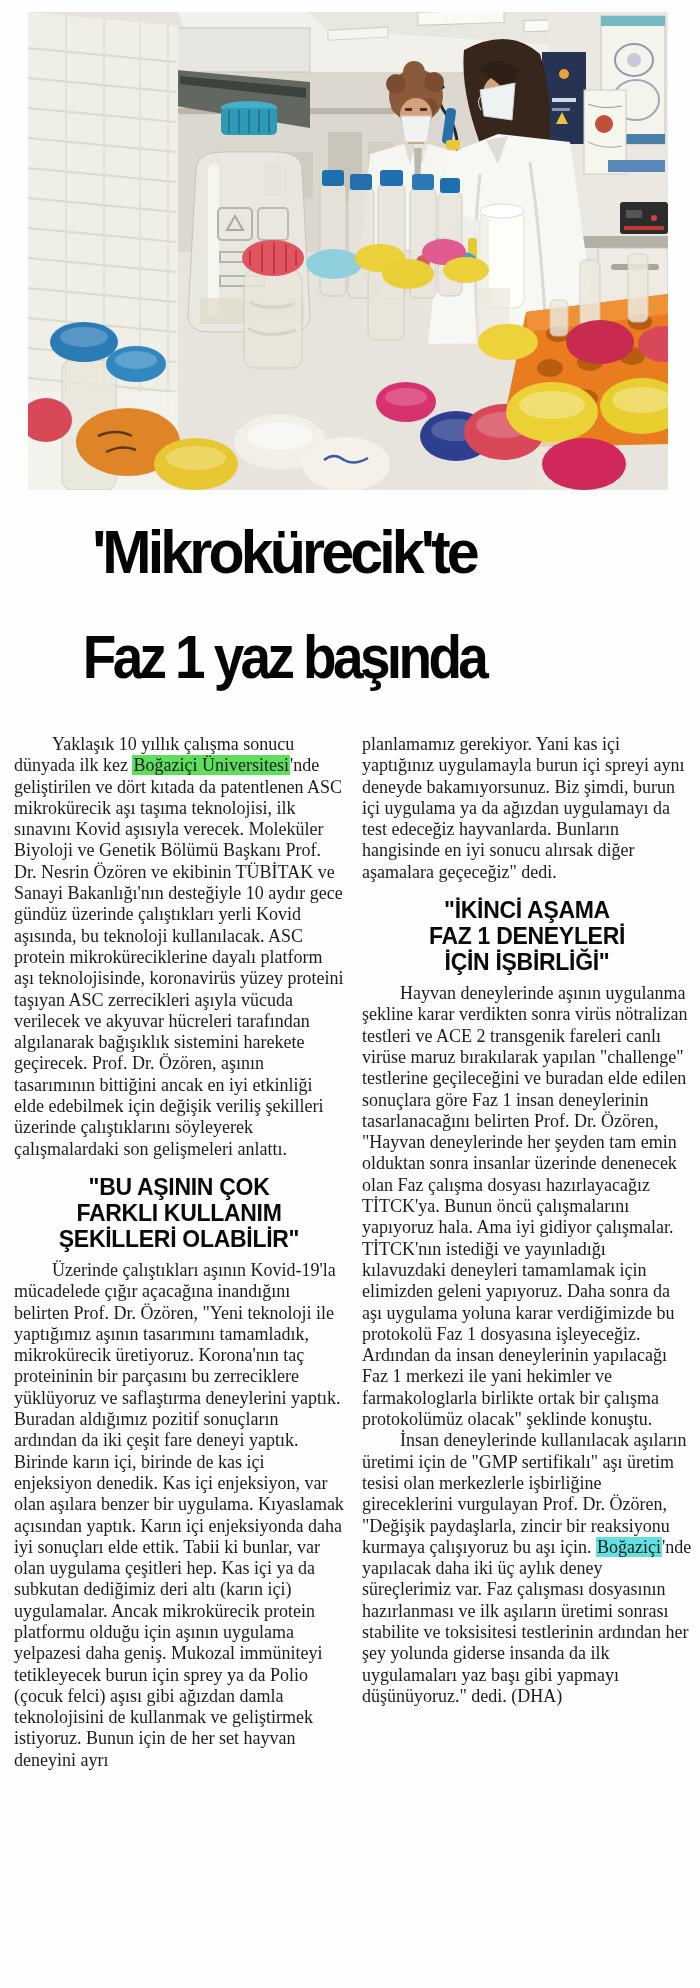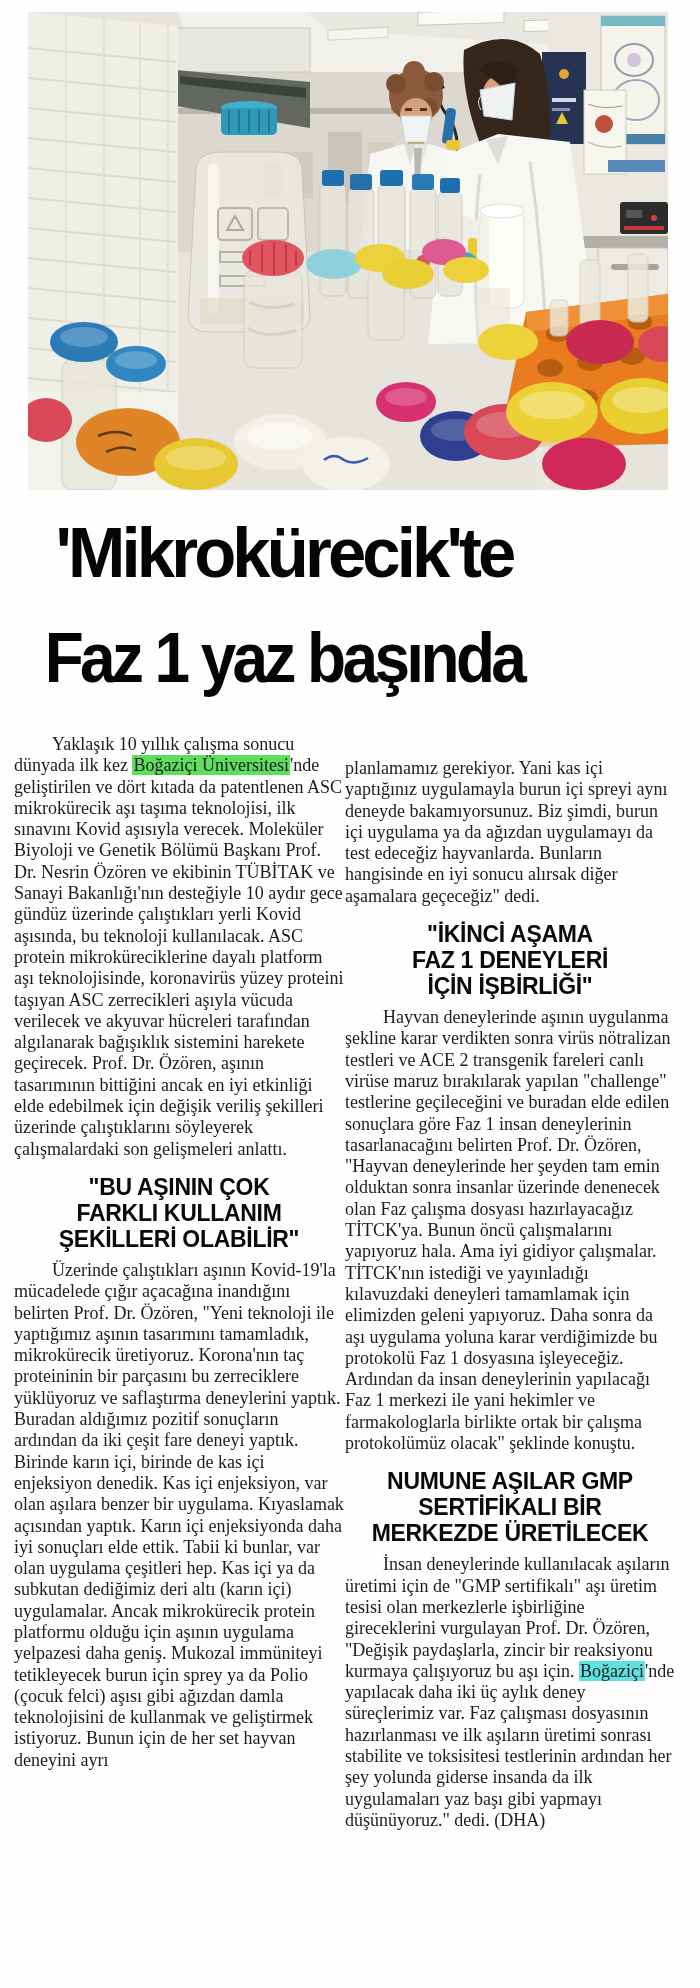--- a/index.html
+++ b/index.html
@@ -10,37 +10,37 @@
   }
   .photo {
     position:absolute; left:28px; top:12px; width:640px; height:478px;
     background:#e6e4dc; overflow:hidden;
   }
   .photo svg { display:block; width:100%; height:100%; }
 
   .headline {
     position:absolute; top:500px; left:0; width:568px; margin:0;
     font-family:"Liberation Sans", sans-serif; font-weight:700;
-    font-size:71px; line-height:105px; letter-spacing:-4px;
+    font-size:61px; line-height:105px; letter-spacing:-4px;
     text-align:center; color:#050505; white-space:nowrap;
   }
   .headline .line { transform-origin:50% 50%; }
   .headline .line1 { transform:scaleX(0.97); }
   .headline .line2 { transform:scaleX(0.90); }
 
   .columns {
     position:absolute; top:734px; left:14px; width:672px;
-    display:flex; gap:1px;
+    display:flex; gap:18px;
   }
   .col { width:330px; flex:0 0 330px; }
   .para {
     margin:0; font-size:18px; line-height:21.3px; text-align:left;
     text-indent:38px; color:#1c1c1c;
   }
-  .para.noindent { text-indent:0;margin-top:24px; }
+  .para.noindent { text-indent:0; }
   .subhead {
     margin:14px 0 8px; font-family:"Liberation Sans", sans-serif;
     font-weight:700; font-size:23px; line-height:26px; letter-spacing:-0.3px;
     text-align:center; color:#0a0a0a; white-space:pre-line;
   }
   .hl { padding:0 1px; }
   .bold { font-weight:400; }
 </style>
 </head>
 <body>
@@ -288,20 +288,17 @@
 FARKLI KULLANIM
 ŞEKİLLERİ OLABİLİR"</h2>
       <p class="para"><span>Üzerinde çalıştıkları aşının Kovid-19'la mücadelede çığır açacağına inandığını belirten Prof. Dr. Özören, "Yeni teknoloji ile yaptığımız aşının tasarımını tamamladık, mikrokürecik üretiyoruz. Korona'nın taç proteininin bir parçasını bu zerreciklere yüklüyoruz ve saflaştırma deneylerini yaptık. Buradan aldığımız pozitif sonuçların ardından da iki çeşit fare deneyi yaptık. Birinde karın içi, birinde de kas içi enjeksiyon denedik. Kas içi enjeksiyon, var olan aşılara benzer bir uygulama. Kıyaslamak açısından yaptık. Karın içi enjeksiyonda daha iyi sonuçları elde ettik. Tabii ki bunlar, var olan uygulama çeşitleri hep. Kas içi ya da subkutan dediğimiz deri altı (karın içi) uygulamalar. Ancak mikrokürecik protein platformu olduğu için aşının uygulama yelpazesi daha geniş. Mukozal immüniteyi tetikleyecek burun için sprey ya da Polio (çocuk felci) aşısı gibi ağızdan damla teknolojisini de kullanmak ve geliştirmek istiyoruz. Bunun için de her set hayvan deneyini ayrı</span></p>
     </div>
     <div class="col">
       <p class="para noindent"><span>planlamamız gerekiyor. Yani kas içi yaptığınız uygulamayla burun içi spreyi aynı deneyde bakamıyorsunuz. Biz şimdi, burun içi uygulama ya da ağızdan uygulamayı da test edeceğiz hayvanlarda. Bunların hangisinde en iyi sonucu alırsak diğer aşamalara geçeceğiz" dedi.</span></p>
       <h2 class="subhead">"İKİNCİ AŞAMA
 FAZ 1 DENEYLERİ
 İÇİN İŞBİRLİĞİ"</h2>
       <p class="para"><span>Hayvan deneylerinde aşının uygulanma şekline karar verdikten sonra virüs nötralizan testleri ve ACE 2 transgenik fareleri canlı virüse maruz bırakılarak yapılan "challenge" testlerine geçileceğini ve buradan elde edilen sonuçlara göre Faz 1 insan deneylerinin tasarlanacağını belirten Prof. Dr. Özören, "Hayvan deneylerinde her şeyden tam emin olduktan sonra insanlar üzerinde denenecek olan Faz çalışma dosyası hazırlayacağız TİTCK'ya. Bunun öncü çalışmalarını yapıyoruz hala. Ama iyi gidiyor çalışmalar. TİTCK'nın istediği ve yayınladığı kılavuzdaki deneyleri tamamlamak için elimizden geleni yapıyoruz. Daha sonra da aşı uygulama yoluna karar verdiğimizde bu protokolü Faz 1 dosyasına işleyeceğiz. Ardından da insan deneylerinin yapılacağı Faz 1 merkezi ile yani hekimler ve farmakologlarla birlikte ortak bir çalışma protokolümüz olacak" şeklinde konuştu.</span></p>
-      <h2 class="subhead">NUMUNE AŞILAR GMP
-SERTİFİKALI BİR
-MERKEZDE ÜRETİLECEK</h2>
       <p class="para"><span>İnsan deneylerinde kullanılacak aşıların üretimi için de "GMP sertifikalı" aşı üretim tesisi olan merkezlerle işbirliğine gireceklerini vurgulayan Prof. Dr. Özören, "Değişik paydaşlarla, zincir bir reaksiyonu kurmaya çalışıyoruz bu aşı için. </span><span class="hl" style="background-color: rgb(95, 226, 224);">Boğaziçi</span><span>'nde yapılacak daha iki üç aylık deney süreçlerimiz var. Faz çalışması dosyasının hazırlanması ve ilk aşıların üretimi sonrası stabilite ve toksisitesi testlerinin ardından her şey yolunda giderse insanda da ilk uygulamaları yaz başı gibi yapmayı düşünüyoruz." dedi. </span><span class="bold">(DHA)</span></p>
     </div>
   </div>
 
 </div>
 
 </body></html>

